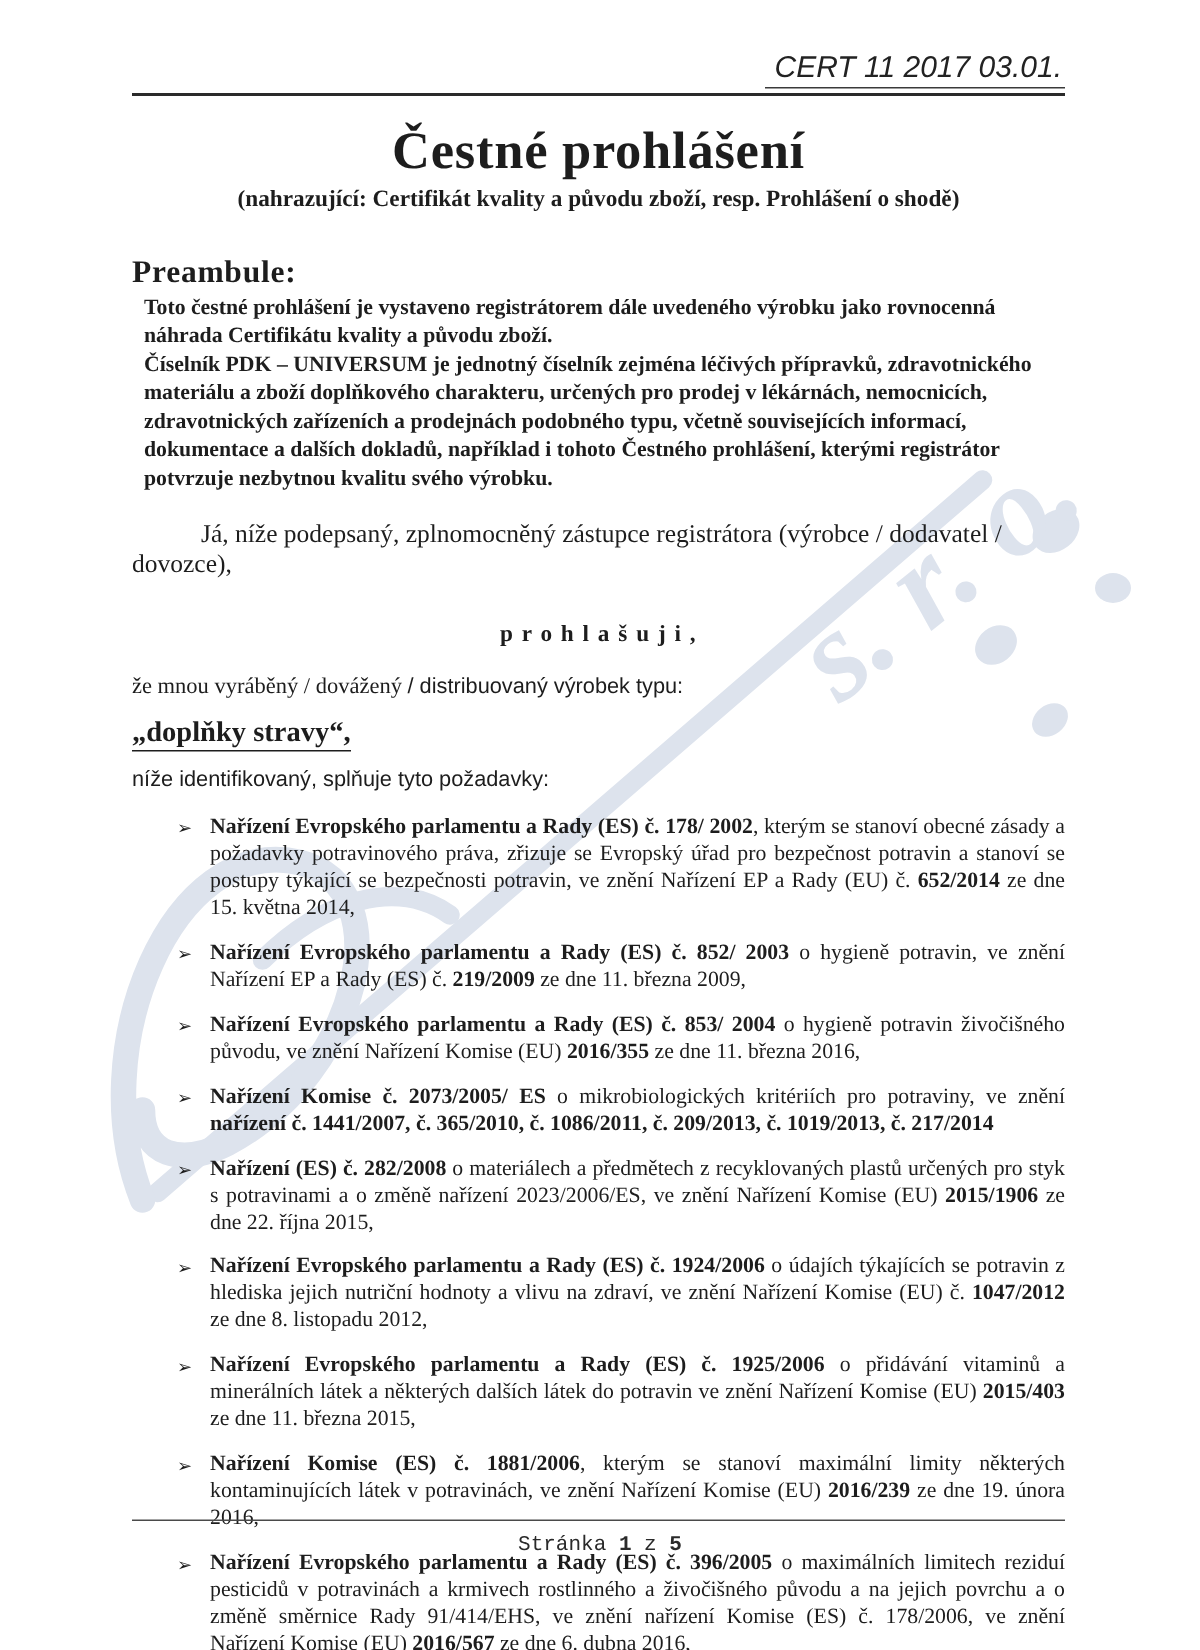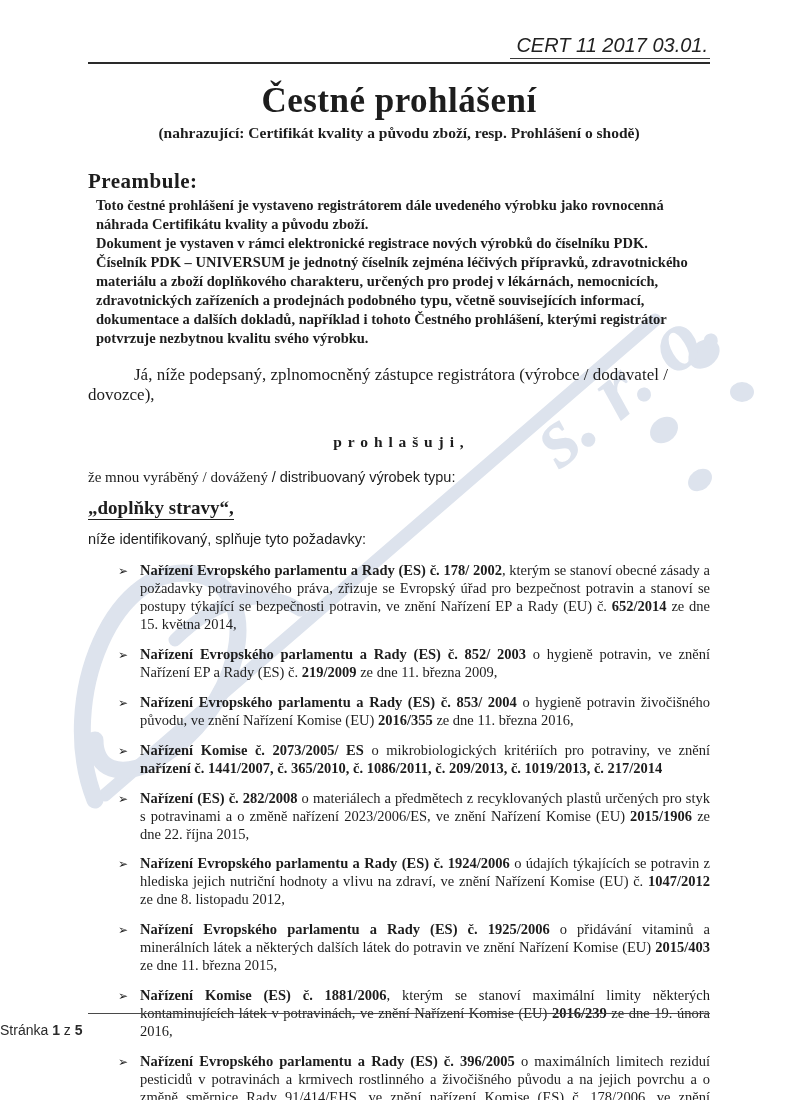--- a/index.html
+++ b/index.html
@@ -51,21 +51,21 @@
   }
   .req-item .req-text{flex:1;text-align:justify;}
   .req-item b{font-weight:bold;}
   
   .footer-rule{
     position:absolute;left:88px;width:622px;top:1013px;
     border:none;border-top:1.5px solid #4a4a4a;margin:0;z-index:1;
   }
   .footer-text{
     position:absolute;left:0;width:100%;top:1022px;z-index:1;
-    text-align:left;font-family:Liberation Sans, sans-serif;font-size:14px;color:#2a2a2a;
+    text-align:center;font-family:Liberation Mono, monospace;font-size:14px;color:#2a2a2a;
   }
   .footer-text b{font-weight:bold;}
 </style>
 </head>
 <body>
 
 <div class="page">
 
   <div class="watermark">
     <svg width="800" height="1100" viewBox="0 0 800 1100">
@@ -90,21 +90,20 @@
       <span class="doc-code">CERT 11 2017 03.01.</span>
     </div>
     <hr class="top-rule">
 
     <div class="title">Čestné prohlášení</div>
     <div class="subtitle">(nahrazující: Certifikát kvality a původu zboží, resp. Prohlášení o shodě)</div>
 
     <div class="preamble-heading">Preambule:</div>
     <div class="preamble-body">
       <p>Toto čestné prohlášení je vystaveno registrátorem dále uvedeného výrobku jako rovnocenná náhrada Certifikátu kvality a původu zboží.</p>
-      <p>Dokument je vystaven v rámci elektronické registrace nových výrobků do číselníku PDK.</p>
       <p>Číselník PDK – UNIVERSUM je jednotný číselník zejména léčivých přípravků, zdravotnického materiálu a zboží doplňkového charakteru, určených pro prodej v lékárnách, nemocnicích, zdravotnických zařízeních a prodejnách podobného typu, včetně souvisejících informací, dokumentace a dalších dokladů, například i tohoto Čestného prohlášení, kterými registrátor potvrzuje nezbytnou kvalitu svého výrobku.</p>
     </div>
 
     <p class="intro">Já, níže podepsaný, zplnomocněný zástupce registrátora (výrobce / dodavatel / dovozce),</p>
     <div class="verb">p r o h l a š u j i ,</div>
     <p class="product-line"><span>že mnou vyráběný / dovážený </span><span class="sans-seg"> / distribuovaný výrobek typu:</span></p>
     <div class="product-type"><span>„doplňky stravy“,</span></div>
     <p class="req-intro">níže identifikovaný, splňuje tyto požadavky:</p>
 
     <ul class="req-list">

